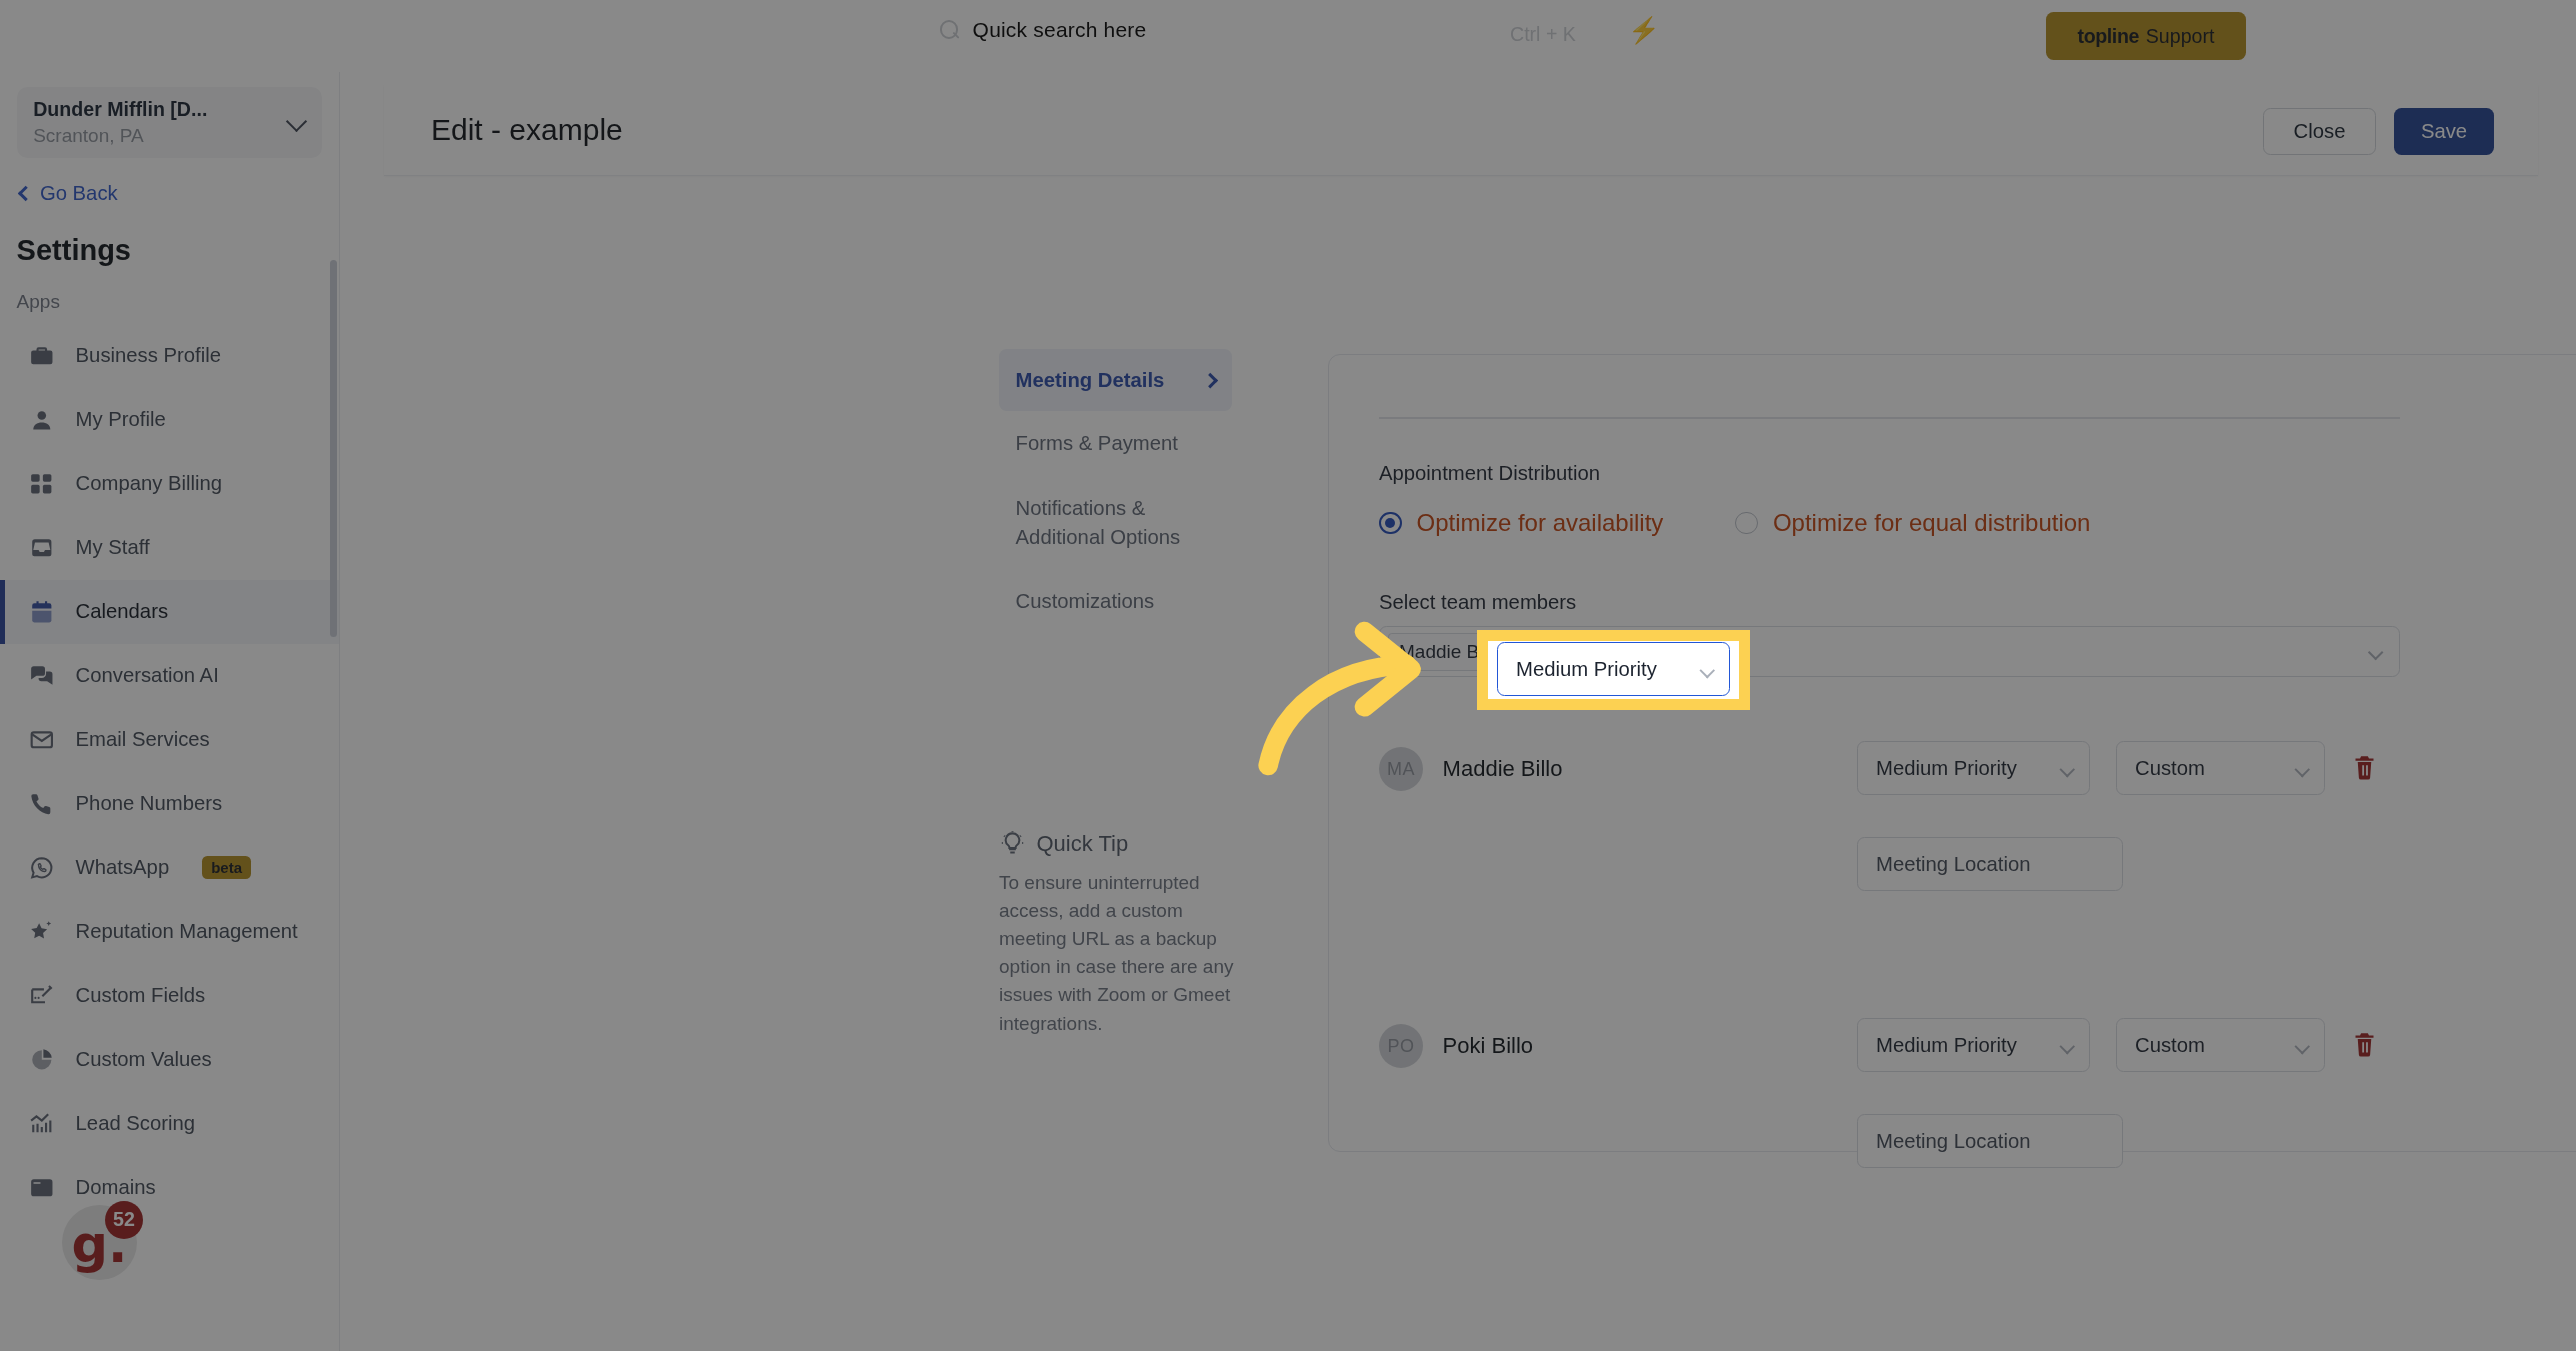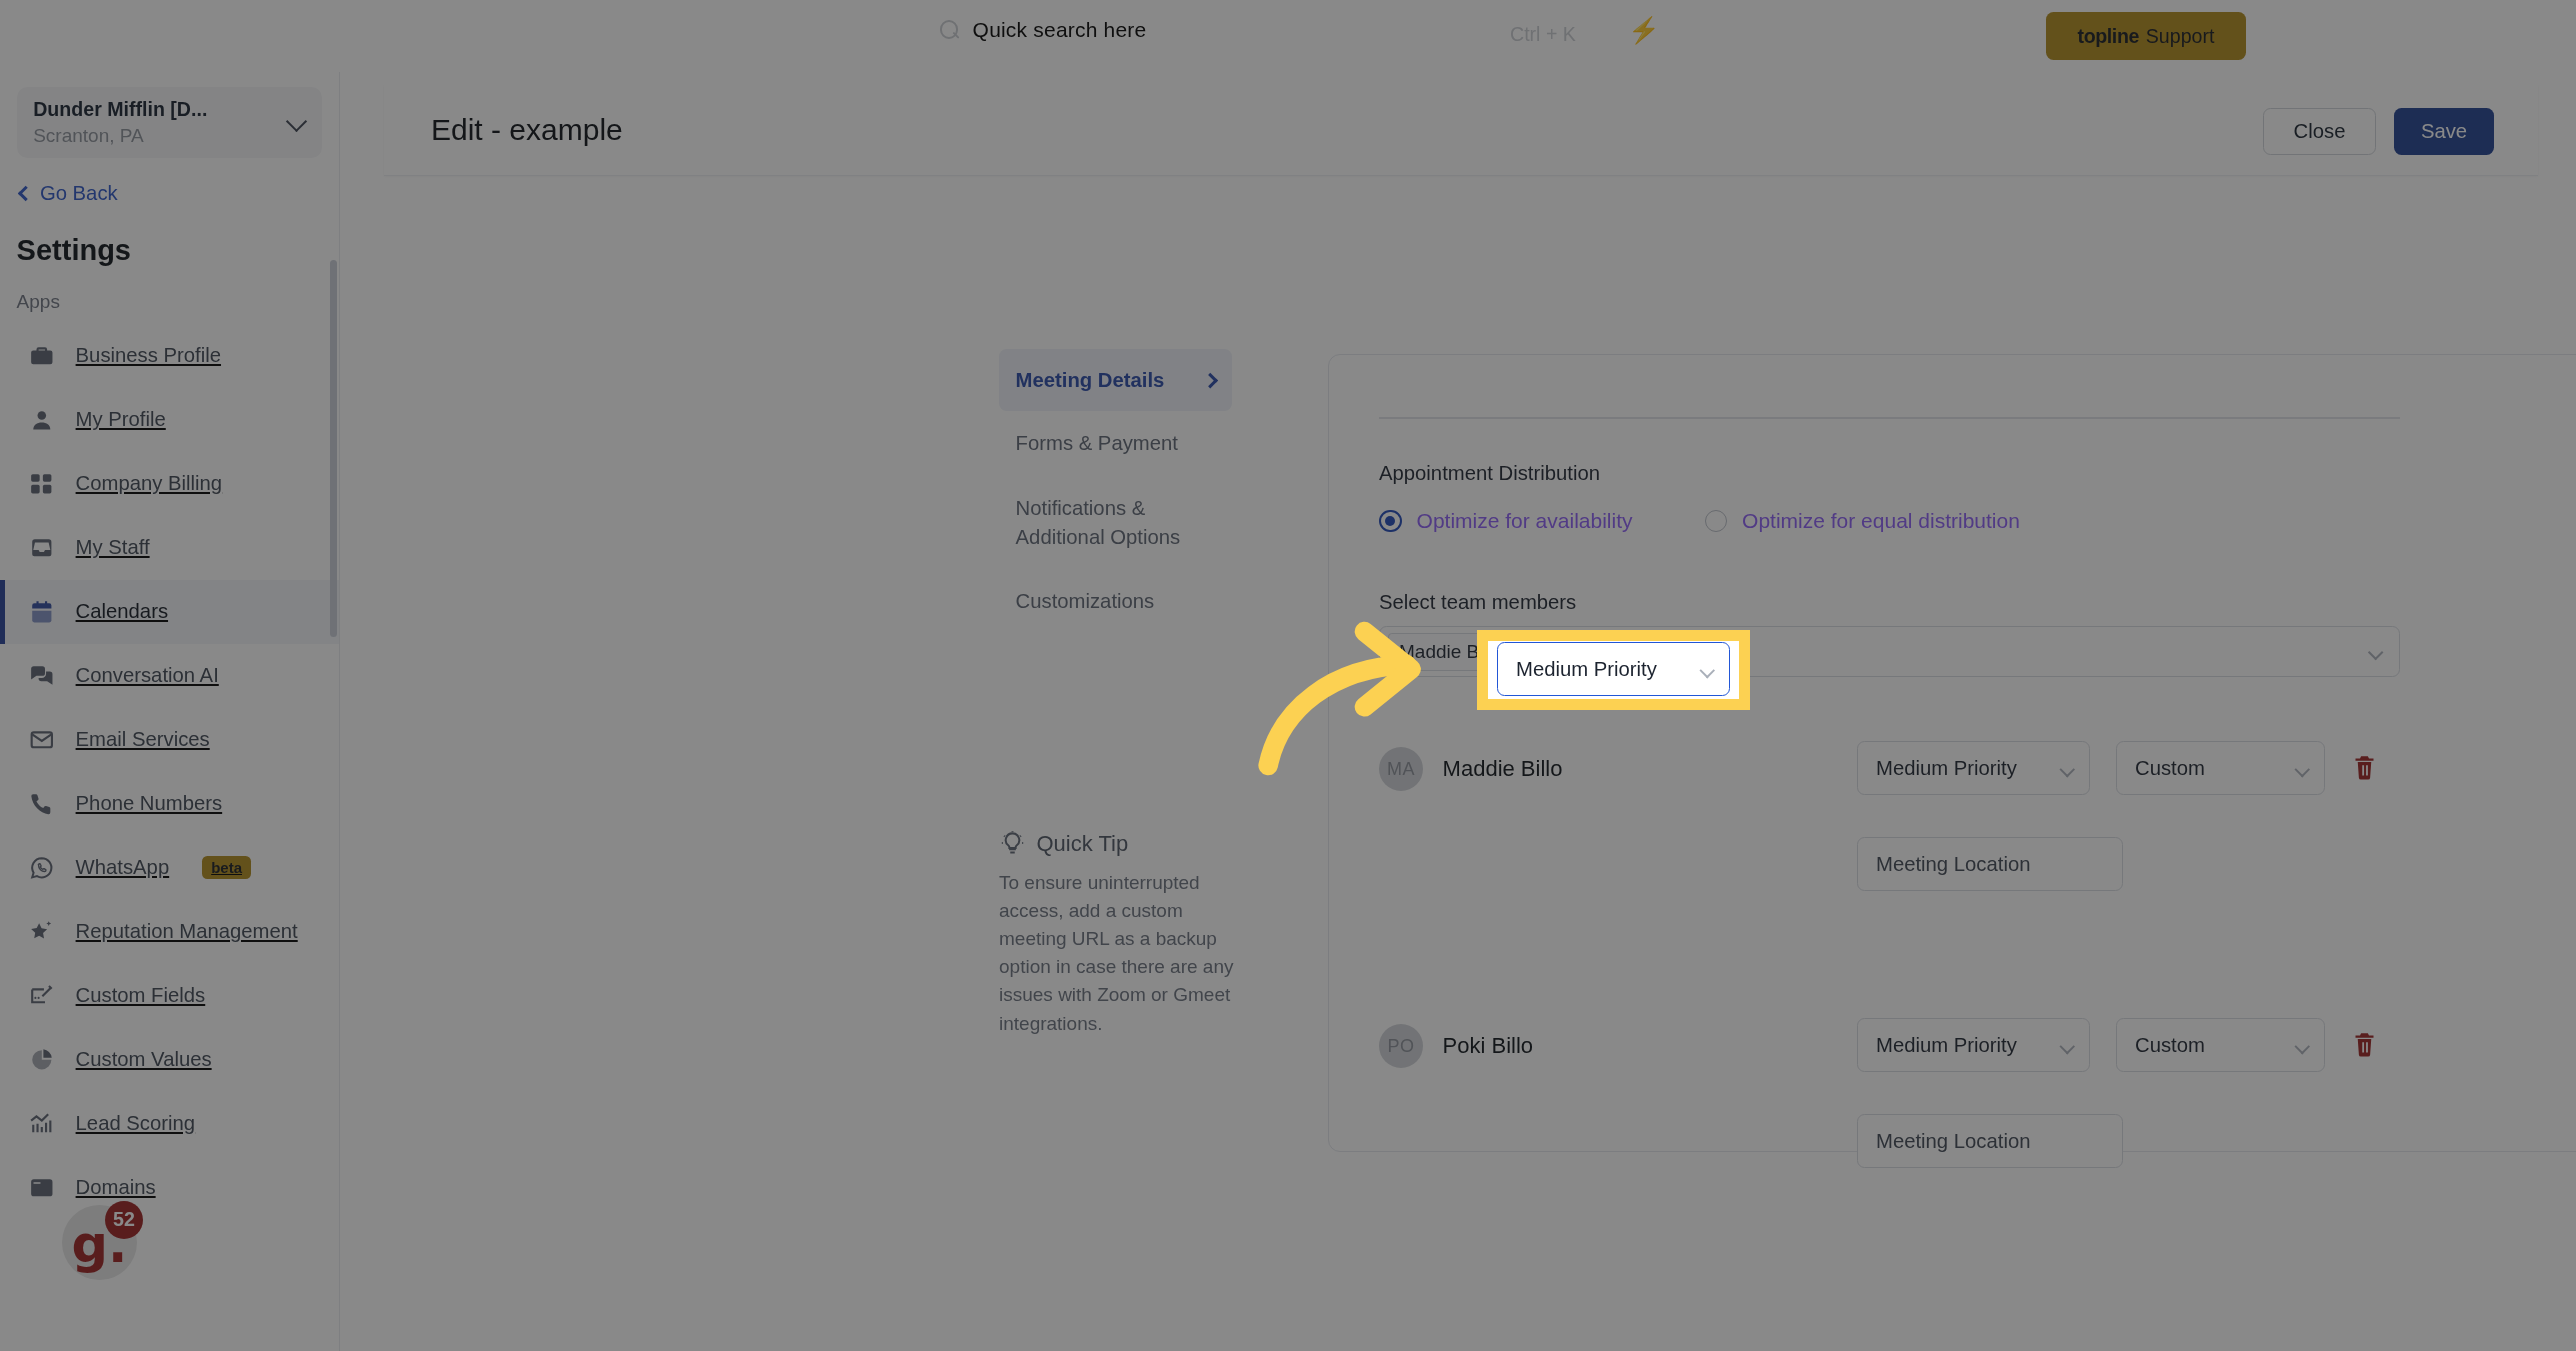--- a/index.html
+++ b/index.html
@@ -67,21 +67,21 @@
     margin: 24px 0 0 16.6px; display: flex; align-items: center; gap: 9px;
     color: #2b55c6; font-size: 20.3px; cursor: pointer;
   }
   .go-back .bchev {
     width: 11.3px; height: 11.3px; border-left: 3px solid #2b55c6;
     border-bottom: 3px solid #2b55c6; transform: rotate(45deg); margin-left: 3px;
   }
   .settings-h { margin: 29px 0 0 16.6px; font-size: 29px; font-weight: 700; color: #0c1117; }
   .apps-h { margin: 24px 0 0 16.6px; font-size: 19px; color: #6d7380; }
 
-  .navlist { margin-top: 10.5px; text-decoration: underline; }
+  .navlist { margin-top: 10.5px; }
   .navitem {
     position: relative; height: 64px; display: flex; align-items: center;
     padding-left: 29px; gap: 21px; cursor: pointer;
   }
   .navitem .nlabel { font-size: 20.3px; color: #3d4653; white-space: nowrap; }
   .navitem.active { background: #f2f4f8; }
   .navitem.active::before {
     content: ""; position: absolute; left: 0; top: 0; width: 5.3px; height: 100%;
     background: #24409a;
   }
@@ -171,21 +171,21 @@
   .sec-label { position: absolute; left: 50px; top: 107px; font-size: 20.3px; color: #1d2430; }
 
   .radios { position: absolute; left: 50px; top: 154px; display: flex; align-items: center; gap: 72px; }
   .radio { display: flex; align-items: center; gap: 15px; cursor: pointer; }
   .rdot { width: 22.6px; height: 22.6px; border-radius: 50%; border: 1.5px solid #b9bec7; background: #fff; flex: none; position: relative; }
   .radio.on .rdot { border: 2.3px solid #1e47b8; }
   .radio.on .rdot::after {
     content: ""; position: absolute; left: 3.8px; top: 3.8px; width: 10.5px; height: 10.5px;
     border-radius: 50%; background: #1e47b8;
   }
-  .rlabel { font-size: 21px; color: #8b5cf6; }
+  .rlabel { font-size: 24px; color: #c2410c; }
 
   .tm-label { position: absolute; left: 50px; top: 236px; font-size: 20.3px; color: #1d2430; }
   .chipbox {
     position: absolute; left: 50px; top: 271px; width: 1021px; height: 51px;
     border: 0.8px solid #d7dbe2; border-radius: 7.5px; display: flex;
     align-items: center; padding: 0 7.5px; gap: 7.5px; cursor: text;
   }
   .chip {
     height: 38px; border: 0.8px solid #d7dbe2; border-radius: 3.8px; background: #fbfbfc;
     display: flex; align-items: center; gap: 10.5px; padding: 0 10.5px; font-size: 19px;

